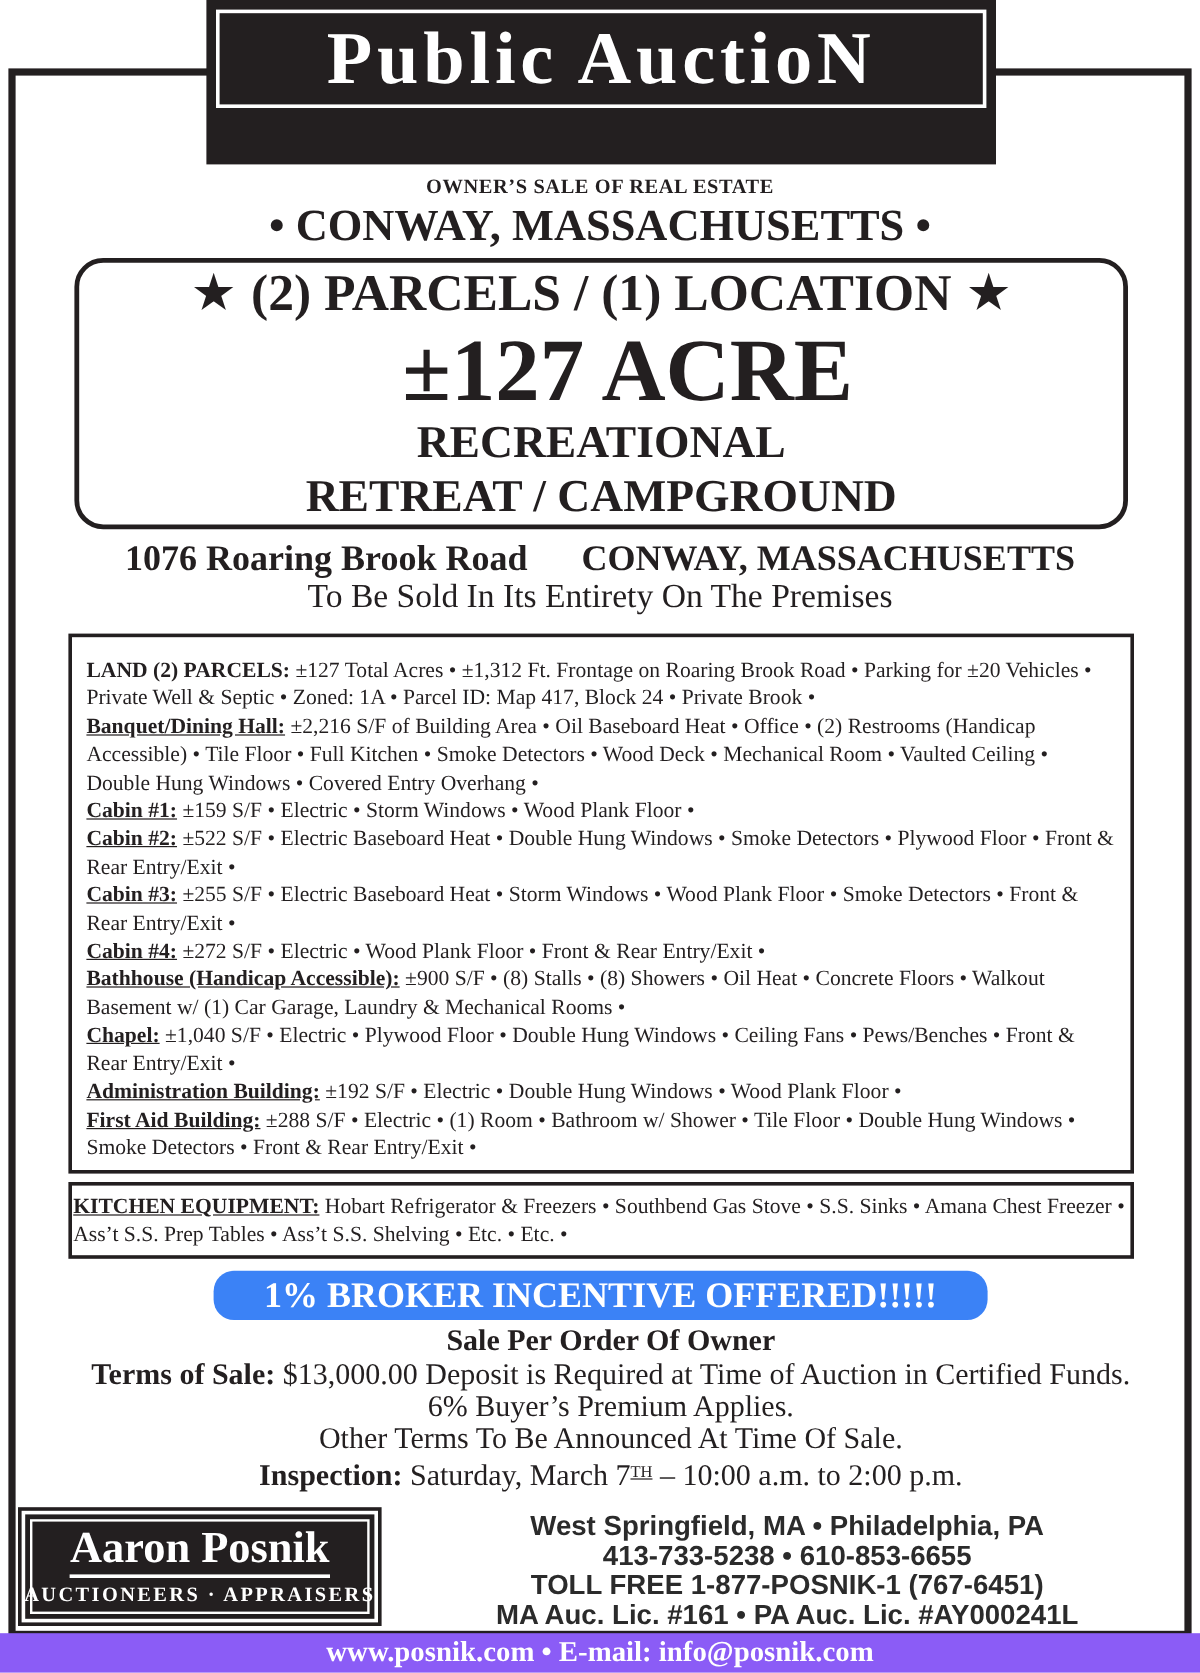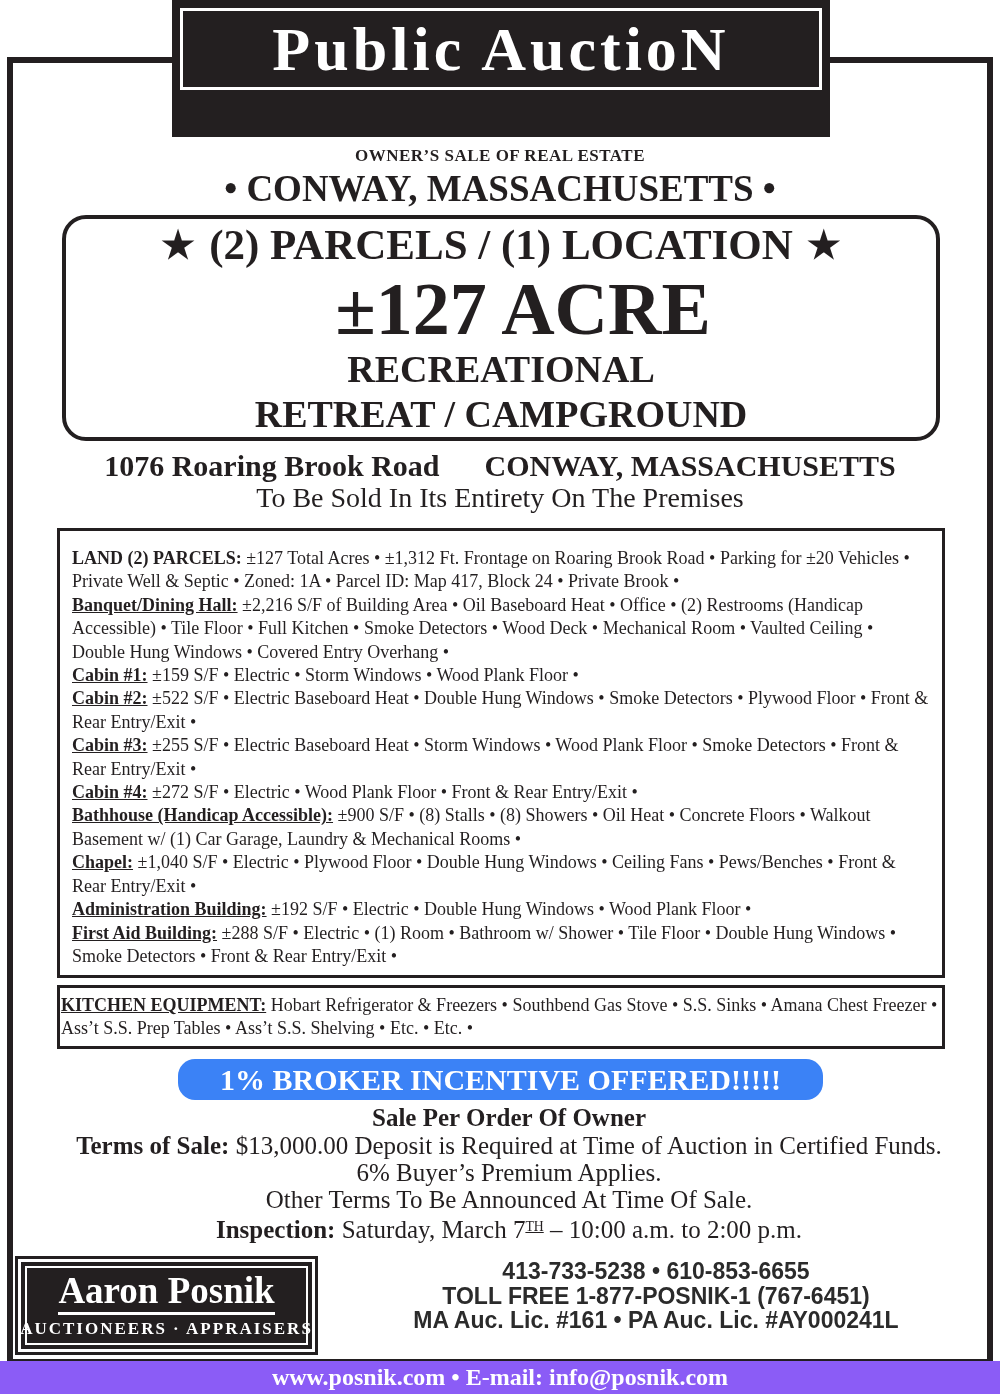--- a/index.html
+++ b/index.html
@@ -185,18 +185,19 @@
 <div class="logo">
   <div class="logo-inner">
     <div class="logo-frame">
       <div class="logo-name">Aaron Posnik</div>
       <div class="logo-tagline">AUCTIONEERS · APPRAISERS</div>
     </div>
   </div>
 </div>
 
 <div class="contact">
+  <div>West Springfield, MA • Philadelphia, PA</div>
   <div>413-733-5238 • 610-853-6655</div>
   <div>TOLL FREE 1-877-POSNIK-1 (767-6451)</div>
   <div>MA Auc. Lic. #161 • PA Auc. Lic. #AY000241L</div>
 </div>
 
 <div class="bottom-bar">www.posnik.com • E-mail: info@posnik.com</div>
 
 </body></html>

